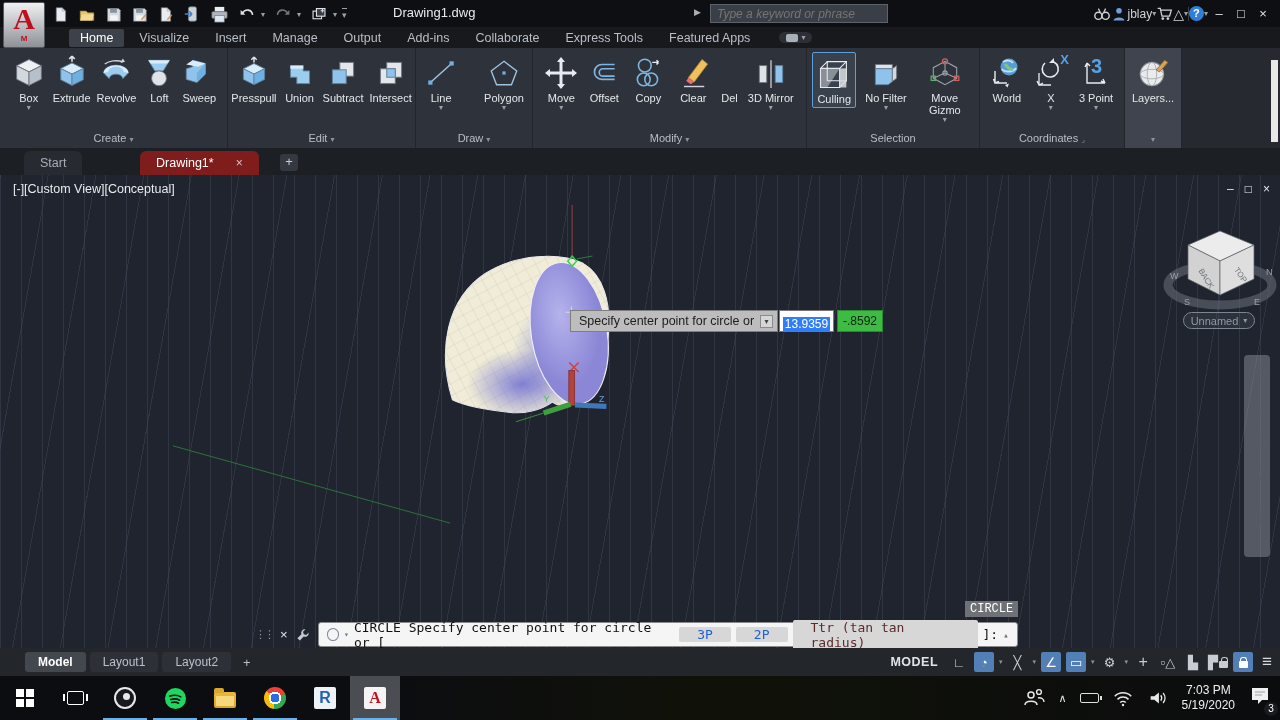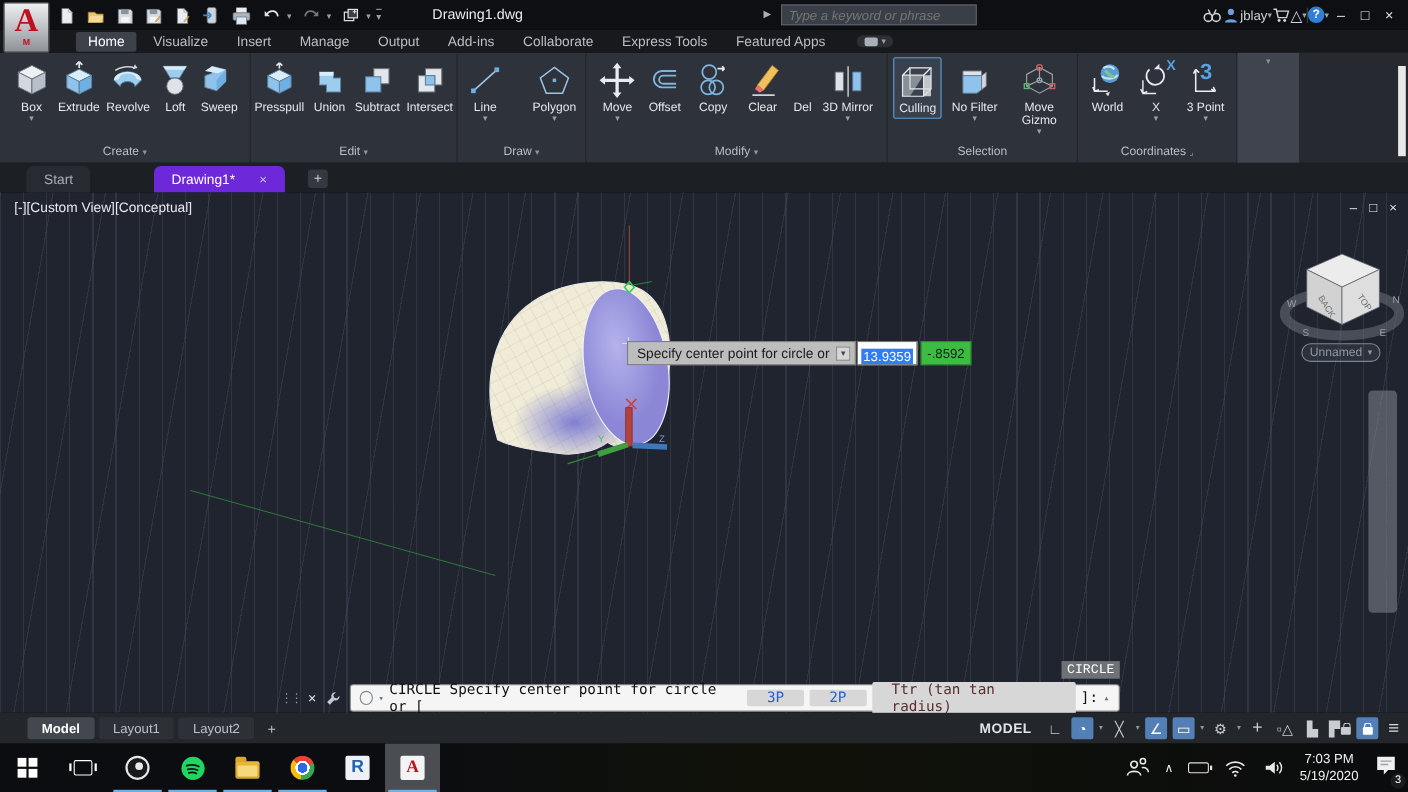--- a/index.html
+++ b/index.html
@@ -55,21 +55,21 @@
   .panel.hl { background:#3f444e; }
   svg.ico { display:block; }
   .big3 { font-size:20px; font-weight:bold; color:#57a2e0; line-height:20px; }
   .bigX { font-size:13px; font-weight:bold; color:#57a2e0; }
   #right-sliver { position:absolute; top:60px; left:1271px; width:7px; height:82px; background:#e8e8e8; }
 
   
   #filetabs { position:absolute; top:148px; left:0; width:1280px; height:27px; background:#1c1f24; }
   .ftab { position:absolute; top:3px; height:24px; display:flex; align-items:center;
     padding:0 16px; font-size:12.5px; color:#a7adb6; background:#272b31; border-radius:6px 6px 0 0; }
-  .ftab.active { background:#6d28d9; color:#fff;justify-content:flex-end; }
+  .ftab.active { background:#7f1d1d; color:#fff;justify-content:flex-end; }
   .ftab .x { margin-left:22px; color:#c6cbd2; font-size:12px; }
   #ftab-new { position:absolute; top:6px; left:280px; width:18px; height:17px; background:#343941;
     border-radius:3px; color:#c8cdd4; text-align:center; line-height:16px; font-size:13px; }
 
   
   #viewport { position:absolute; top:175px; left:0; width:1280px; height:473px;
     background-color:#20242f;
     background-image:
       repeating-linear-gradient(90deg, rgba(66,74,92,.45) 0 1px, transparent 1px 21px),
       repeating-linear-gradient(100deg, rgba(86,94,112,.28) 0 1px, transparent 1px 47px);
@@ -719,20 +719,30 @@
         <span>3 Point</span>
         <span class="caret">▾</span>
       </div>
     </div>
     <div class="panel-foot">
       <span>Coordinates</span> <span class="caret">⌟</span>
     </div>
   </div>
 
   <div class="panel hl" style="width:57px">
+    <div class="panel-body">
+      <div class="rbtn">
+        <span class="ric">
+            <svg class="ico" width="34" height="34">
+              <use href="#s-sphere"></use>
+            </svg>
+          </span>
+        <span>Layers...</span>
+      </div>
+    </div>
     <div class="panel-foot">
       <span class="caret">▾</span>
     </div>
   </div>
 
   <div style="flex:1;background:#26292f"></div>
 </div>
 <div id="right-sliver"></div>
 
 <div id="filetabs">

